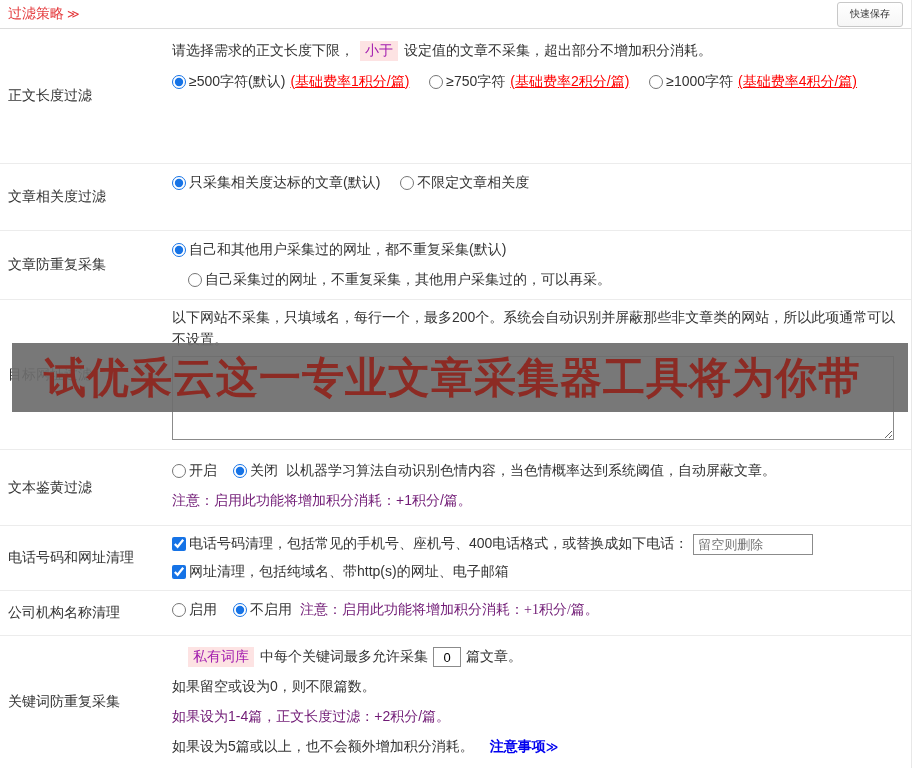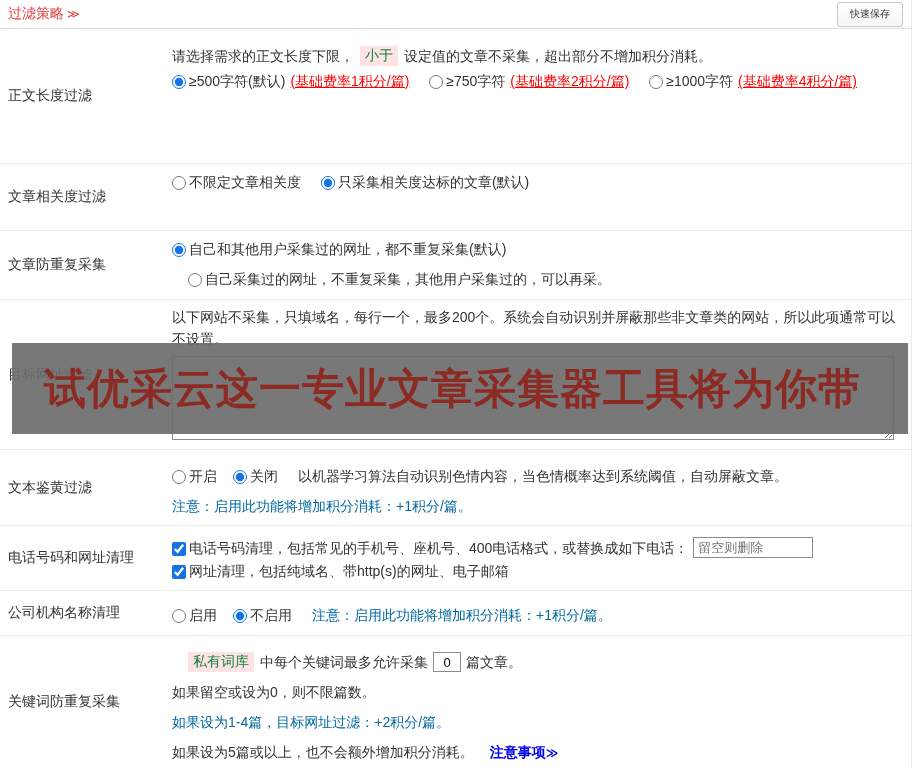--- a/index.html
+++ b/index.html
@@ -21,35 +21,35 @@
   .save-btn {
     height: 25px; padding: 0 12px; border: 1px solid #c8c8c8; border-radius: 3px;
     background: linear-gradient(#ffffff, #f6f6f6); font-size: 10px; color: #333; cursor: pointer;
     font-family: inherit;
   }
 
   
   .row { display: flex; border-bottom: 1px solid #ececec; }
   .row-label { flex: 0 0 172px; padding: 6px 8px; display: flex; align-items: center; color: #333; }
   .row-content { flex: 1; padding: 6px 8px 6px 0; }
-  .line { display: flex; align-items: flex-end; min-height: 30px; flex-wrap: wrap; }
+  .line { display: flex; align-items: center; min-height: 30px; flex-wrap: wrap; }
 
   .s1 { min-height: 135px; }  .s1 .line { min-height: 31px; }
   .s2 { min-height: 67px; }   .s2 .row-content { padding-top: 4px; padding-bottom: 4px; }
   .s3 { min-height: 68px; }   .s3 .row-content { padding-top: 4px; padding-bottom: 4px; }
   .s4 { min-height: 150px; }
   .s5 { min-height: 76px; }
   .s6 { min-height: 64px; }   .s6 .row-content { padding-top: 4px; padding-bottom: 4px; } .s6 .line { min-height: 28px; }
   .s7 { min-height: 45px; }   .s7 .row-content { padding-top: 4px; padding-bottom: 4px; }
   .s8 { min-height: 128px; }
 
-  .hl { background: #fde3e3; color: #15803d; padding: 1px 5px; margin: 0 6px; white-space: nowrap; }
+  .hl { background: #fde3e3; color: #a21caf; padding: 1px 5px; margin: 0 6px; white-space: nowrap; }
   .note { color: #ff0000; text-decoration: underline; margin-left: 5px; }
-  .warn { color: #0369a1; }
-  .desc-gap { margin-left: 20px; }
+  .warn { color: #701a75; }
+  .desc-gap { margin-left: 8px; font-family: Liberation Serif, serif; }
 
   input[type=radio], input[type=checkbox] {
     accent-color: #1673e6; width: 14px; height: 14px; margin: 0 3px 0 0; flex: 0 0 auto;
   }
   label.opt { display: inline-flex; align-items: center; cursor: pointer; }
   .opt + .opt { margin-left: 16px; }
 
   .target-desc { line-height: 22px; max-width: 724px; min-height: 44px; }
   textarea.target-area {
     display: block; width: 722px; height: 84px; margin-top: 6px;
@@ -61,21 +61,21 @@
   }
   .count-input {
     width: 28px; height: 20px; border: 1px solid #8b8b8b; text-align: center;
     font-size: 13px; margin: 0 5px; font-family: inherit;
   }
   .link { color: #0000ee; margin-left: 16px; cursor: pointer; text-decoration: none; font-weight: bold; }
   .link-arrow { font-size: 12px; }
 
   
   .overlay {
-    position: absolute; left: 12px; top: 343px; width: 896px; height: 91px;
+    position: absolute; left: 12px; top: 343px; width: 896px; height: 69px;
     background: rgba(108,108,108,0.92); display: flex; align-items: center; overflow: hidden; z-index: 5;
   }
   .overlay-text {
     font-size: 42px; font-weight: bold; color: #8c2b24; white-space: nowrap;
     padding-left: 32px; letter-spacing: 1px;
   }
 </style>
 </head>
 <body>
 
@@ -111,26 +111,26 @@
         <span>≥1000字符</span>
         <span class="note">(基础费率4积分/篇)</span>
       </label>
     </div>
   </div>
 
   <div class="row s2">
     <div class="row-label">文章相关度过滤</div>
     <div class="row-content">
       <label class="line opt">
+        <input type="radio" name="relevance" checked="" style="">
+        <span>只采集相关度达标的文章(默认)</span>
+      </label>
+      <label class="line opt">
         <input type="radio" name="relevance" style="">
         <span>不限定文章相关度</span>
-      </label>
-      <label class="line opt">
-        <input type="radio" name="relevance" checked="" style="">
-        <span>只采集相关度达标的文章(默认)</span>
       </label>
     </div>
   </div>
 
   <div class="row s3">
     <div class="row-label">文章防重复采集</div>
     <div class="row-content">
       <label class="line opt">
         <input type="radio" name="dedup" checked="" style="">
         <span>自己和其他用户采集过的网址，都不重复采集(默认)</span>
@@ -205,21 +205,21 @@
   <div class="row s8">
     <div class="row-label">关键词防重复采集</div>
     <div class="row-content">
       <div class="line">
         <span class="hl" style="margin-left:16px">私有词库</span>
         <span>中每个关键词最多允许采集</span>
         <input class="count-input" type="text" value="0" style="">
         <span>篇文章。</span>
       </div>
       <div class="line">如果留空或设为0，则不限篇数。</div>
-      <div class="line warn">如果设为1-4篇，目标网址过滤：+2积分/篇。</div>
+      <div class="line warn">如果设为1-4篇，正文长度过滤：+2积分/篇。</div>
       <div class="line">
         <span>如果设为5篇或以上，也不会额外增加积分消耗。</span>
         <a class="link" href="#"><span>注意事项</span><span class="link-arrow">≫</span></a>
       </div>
     </div>
   </div>
 
 </div>
 
 <div class="overlay">

